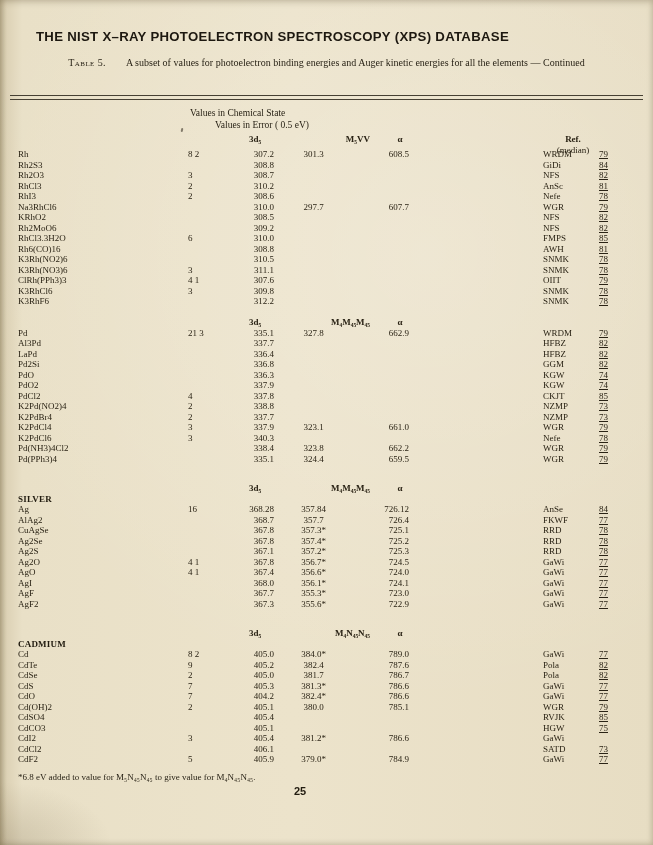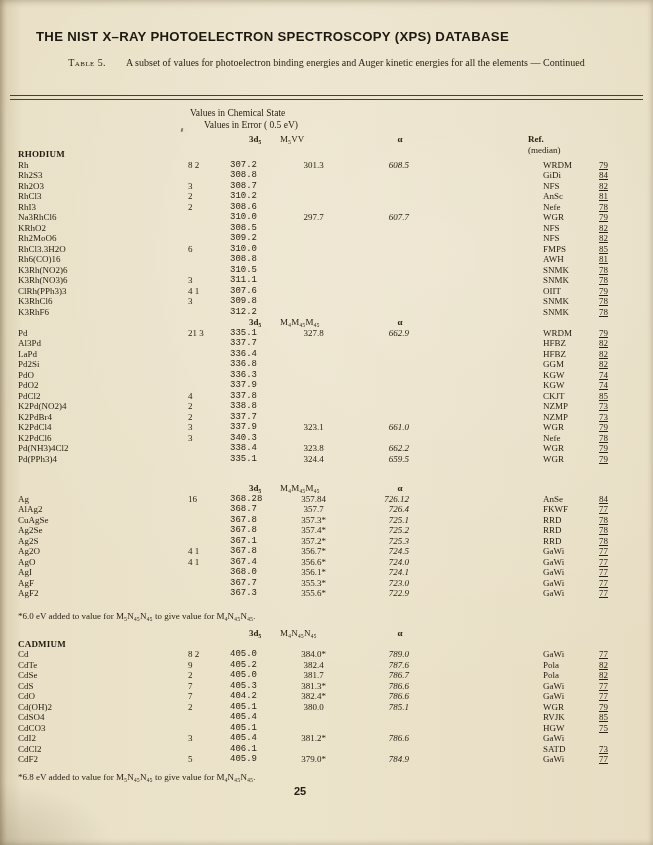--- a/index.html
+++ b/index.html
@@ -23,47 +23,47 @@
     position:absolute;top:57px;left:0;width:653px;text-align:center;
     font-size:10px;color:#241e12;white-space:nowrap;
   }
   .caption .cap-label{font-variant:small-caps;margin-right:20px;letter-spacing:.4px;}
   .double-rule{
     position:absolute;top:95px;left:10px;width:633px;height:3px;
     border-top:1.6px solid #464033;border-bottom:1.1px solid #464033;
   }
   .cond{position:absolute;font-size:9.5px;color:#241e12;height:12px;line-height:12px;}
   .cond-1{top:107px;left:190px;}
-  .cond-2{top:119px;left:204px;}
+  .cond-2{top:119px;left:215px;}
   .speck{position:absolute;left:181px;top:128px;width:2px;height:4px;background:#4a4236;
     border-radius:1px;transform:rotate(12deg);opacity:.65;}
   
   .topheader{position:absolute;top:134px;left:18px;width:623px;display:flex;
     font-size:9px;line-height:10.5px;align-items:flex-start;}
   .h-sp{width:212px;}
   .h-be{width:50px;text-align:center;font-weight:bold;}
-  .h-aug{width:90px;text-align:left;font-weight:normal;}
+  .h-aug{width:90px;text-align:right;font-weight:bold;}
   .h-al{width:60px;text-align:center;font-weight:bold;}
   .h-refgap{width:98px;}
-  .h-ref{width:90px;text-align:left;}
+  .h-ref{width:90px;text-align:center;}
   .h-ref .ref1{font-weight:bold;height:10.5px;line-height:10.5px;}
   .h-ref .ref2{font-weight:normal;height:10.5px;line-height:10.5px;}
   .section{position:absolute;left:18px;width:623px;font-size:9px;line-height:10.5px;}
   .sec-0{top:149px;}
   .sec-1{top:317px;}
   .sec-2{top:483px;}
   .sec-3{top:628px;}
   .hrow{display:flex;height:10.5px;font-weight:bold;}
   .sec-label{font-weight:bold;height:10.5px;letter-spacing:.2px;color:#211b0f;}
   .row{display:flex;height:10.5px;white-space:nowrap;}
   .c-name{width:170px;overflow:hidden;}
   .c-cnt{width:42px;}
-  .c-be{width:44px;text-align:left;font-family:Liberation Mono, monospace;}
+  .c-be{width:44px;text-align:right;}
   .c-aug{width:79px;text-align:center;}
-  .c-al{width:56px;text-align:right;font-style:italic;}
+  .c-al{width:56px;text-align:right;}
   .c-gap{width:134px;}
   .c-ref{width:56px;}
   .c-year{width:30px;text-decoration:underline;}
   .footnote{position:absolute;left:18px;font-size:9px;line-height:11px;color:#241e12;white-space:nowrap;}
   .fn-silver{top:611px;}
   .fn-cadmium{top:772px;}
   .pageno{
     position:absolute;top:785px;left:0;width:600px;text-align:center;
     font-family:"Liberation Sans","DejaVu Sans",sans-serif;font-weight:bold;font-size:11px;color:#221c10;
   }
@@ -93,21 +93,20 @@
     <span class="h-refgap"></span>
     <span class="h-ref">
       <div class="ref1">Ref.</div>
       <div class="ref2">(median)</div>
     </span>
   </div>
 
   <div id="table-area">
       <div class="section sec-0">
 
-    <div class="sec-label">RHODIUM</div>
   <div class="row">
     <span class="c-name">Rh</span>
     <span class="c-cnt">8 2</span>
     <span class="c-be">307.2</span>
     <span class="c-aug">301.3</span>
     <span class="c-al">608.5</span>
     <span class="c-gap"></span>
     <span class="c-ref">WRDM</span>
     <span class="c-year">79</span>
   </div>
@@ -390,20 +389,21 @@
     <span class="c-year">79</span>
   </div>
       </div>
       <div class="section sec-2">
     <div class="hrow">
       <span class="h-sp"></span>
       <span class="h-be">3d₅</span>
       <span class="h-aug">M₄M₄₅M₄₅</span>
       <span class="h-al">α</span>
     </div>
+    <div class="sec-label">SILVER</div>
   <div class="row">
     <span class="c-name">Ag</span>
     <span class="c-cnt">16</span>
     <span class="c-be">368.28</span>
     <span class="c-aug">357.84</span>
     <span class="c-al">726.12</span>
     <span class="c-gap"></span>
     <span class="c-ref">AnSe</span>
     <span class="c-year">84</span>
   </div>
@@ -612,17 +612,16 @@
     <span class="c-be">405.9</span>
     <span class="c-aug">379.0*</span>
     <span class="c-al">784.9</span>
     <span class="c-gap"></span>
     <span class="c-ref">GaWi</span>
     <span class="c-year">77</span>
   </div>
       </div>
     </div>
 
-  <div class="footnote fn-silver">*6.0 eV added to value for M₅N₄₅N₄₅ to give value for M₄N₄₅N₄₅.</div>
   <div class="footnote fn-cadmium">*6.8 eV added to value for M₅N₄₅N₄₅ to give value for M₄N₄₅N₄₅.</div>
 
   <div class="pageno">25</div>
 </div>
 
 </body></html>

